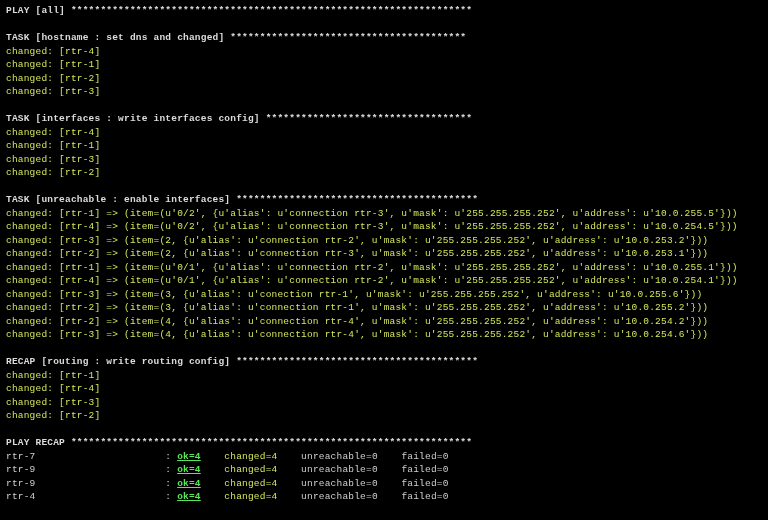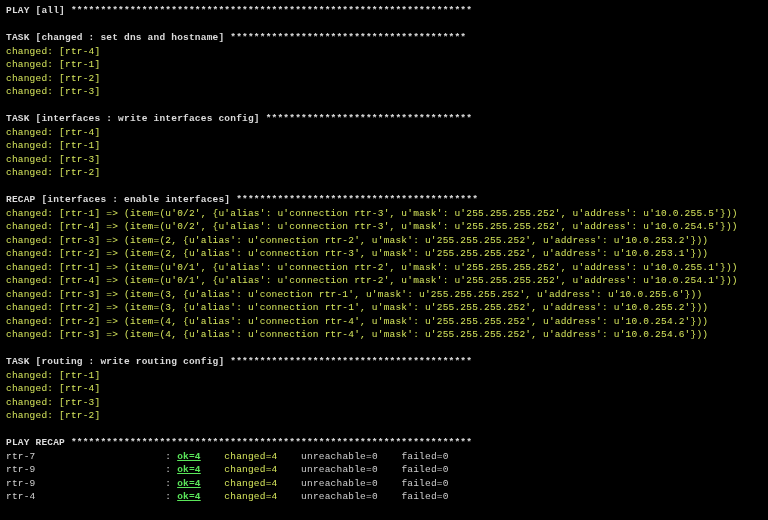--- a/index.html
+++ b/index.html
@@ -24,45 +24,45 @@
   .chg    { color: #d6e65c; margin-top: 36px; } 
   .ok     { color: #5ae65a; font-weight: bold; text-decoration: underline; }
   .dim    { color: #cfcfcf; }
   .recap-row { color: #cfcfcf; }
 </style>
 </head>
 <body>
 
 <pre class="term"><span class="hdr">PLAY [all] ********************************************************************</span>
 
-<span class="hdr">TASK [changed : set dns and hostname] ****************************************</span>
+<span class="hdr">TASK [hostname : set dns and changed] ****************************************</span>
 <span class="chg">changed: [rtr-4]</span>
 <span class="chg">changed: [rtr-1]</span>
 <span class="chg">changed: [rtr-2]</span>
 <span class="chg">changed: [rtr-3]</span>
 
 <span class="hdr">TASK [interfaces : write interfaces config] ***********************************</span>
 <span class="chg">changed: [rtr-4]</span>
 <span class="chg">changed: [rtr-1]</span>
 <span class="chg">changed: [rtr-3]</span>
 <span class="chg">changed: [rtr-2]</span>
 
-<span class="hdr">RECAP [interfaces : enable interfaces] *****************************************</span>
+<span class="hdr">TASK [unreachable : enable interfaces] *****************************************</span>
 <span class="chg">changed: [rtr-1] =&gt; (item=(u'0/2', {u'alias': u'connection rtr-3', u'mask': u'255.255.255.252', u'address': u'10.0.255.5'}))</span>
 <span class="chg">changed: [rtr-4] =&gt; (item=(u'0/2', {u'alias': u'connection rtr-3', u'mask': u'255.255.255.252', u'address': u'10.0.254.5'}))</span>
 <span class="chg">changed: [rtr-3] =&gt; (item=(2, {u'alias': u'connection rtr-2', u'mask': u'255.255.255.252', u'address': u'10.0.253.2'}))</span>
 <span class="chg">changed: [rtr-2] =&gt; (item=(2, {u'alias': u'connection rtr-3', u'mask': u'255.255.255.252', u'address': u'10.0.253.1'}))</span>
 <span class="chg">changed: [rtr-1] =&gt; (item=(u'0/1', {u'alias': u'connection rtr-2', u'mask': u'255.255.255.252', u'address': u'10.0.255.1'}))</span>
 <span class="chg">changed: [rtr-4] =&gt; (item=(u'0/1', {u'alias': u'connection rtr-2', u'mask': u'255.255.255.252', u'address': u'10.0.254.1'}))</span>
 <span class="chg">changed: [rtr-3] =&gt; (item=(3, {u'alias': u'conection rtr-1', u'mask': u'255.255.255.252', u'address': u'10.0.255.6'}))</span>
 <span class="chg">changed: [rtr-2] =&gt; (item=(3, {u'alias': u'connection rtr-1', u'mask': u'255.255.255.252', u'address': u'10.0.255.2'}))</span>
 <span class="chg">changed: [rtr-2] =&gt; (item=(4, {u'alias': u'connection rtr-4', u'mask': u'255.255.255.252', u'address': u'10.0.254.2'}))</span>
 <span class="chg">changed: [rtr-3] =&gt; (item=(4, {u'alias': u'connection rtr-4', u'mask': u'255.255.255.252', u'address': u'10.0.254.6'}))</span>
 
-<span class="hdr">TASK [routing : write routing config] *****************************************</span>
+<span class="hdr">RECAP [routing : write routing config] *****************************************</span>
 <span class="chg">changed: [rtr-1]</span>
 <span class="chg">changed: [rtr-4]</span>
 <span class="chg">changed: [rtr-3]</span>
 <span class="chg">changed: [rtr-2]</span>
 
 <span class="hdr">PLAY RECAP ********************************************************************</span>
 <span class="recap-row"><span class="dim">rtr-7</span>                      : <span class="ok">ok=4</span>    <span class="chg">changed=4</span>    <span class="dim">unreachable=0</span>    <span class="dim">failed=0</span></span>
 <span class="recap-row"><span class="dim">rtr-9</span>                      : <span class="ok">ok=4</span>    <span class="chg">changed=4</span>    <span class="dim">unreachable=0</span>    <span class="dim">failed=0</span></span>
 <span class="recap-row"><span class="dim">rtr-9</span>                      : <span class="ok">ok=4</span>    <span class="chg">changed=4</span>    <span class="dim">unreachable=0</span>    <span class="dim">failed=0</span></span>
 <span class="recap-row"><span class="dim">rtr-4</span>                      : <span class="ok">ok=4</span>    <span class="chg">changed=4</span>    <span class="dim">unreachable=0</span>    <span class="dim">failed=0</span></span>

